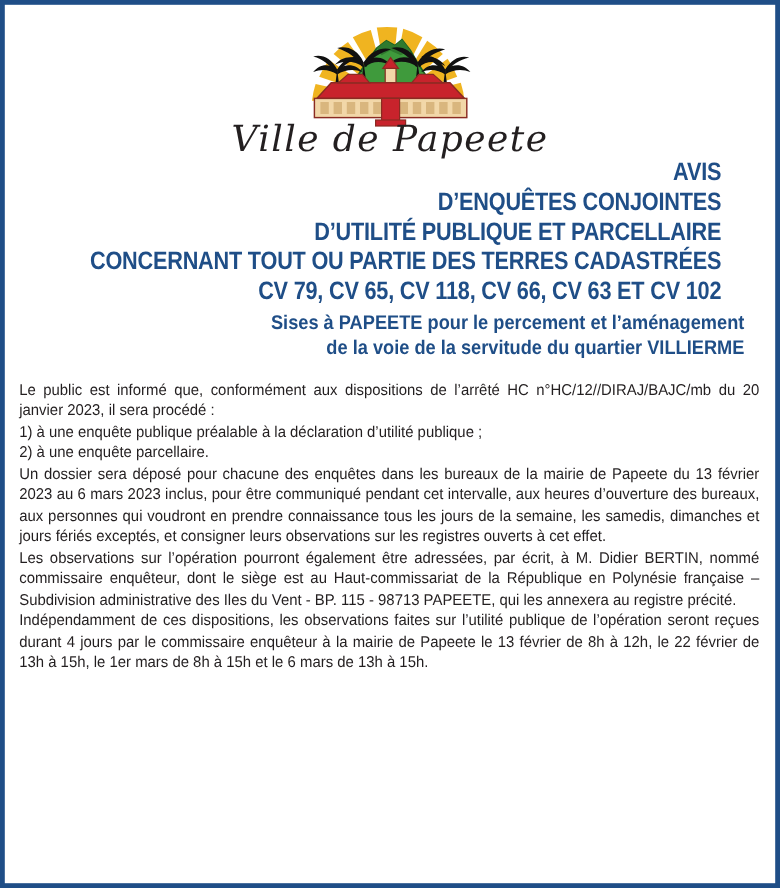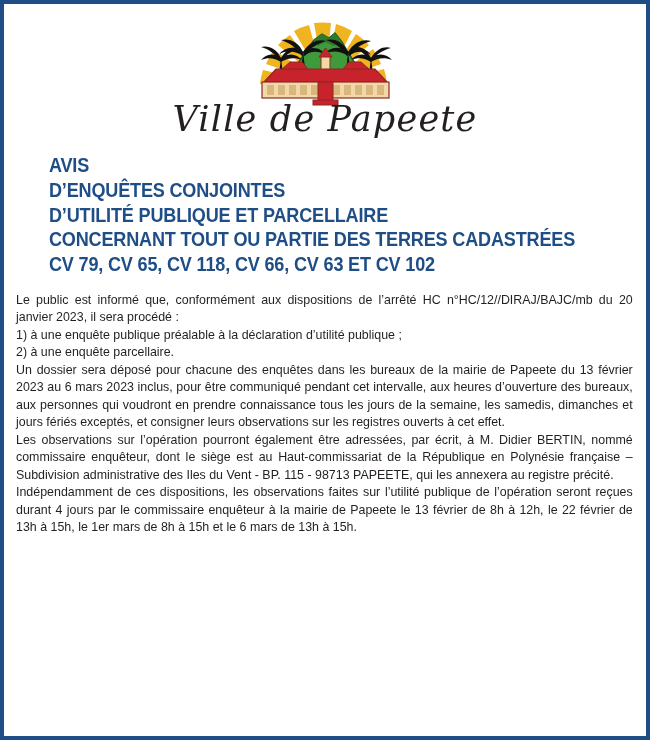--- a/index.html
+++ b/index.html
@@ -28,30 +28,29 @@
   }
   .crest {
     width: 190px;
     height: 94px;
     display: block;
   }
   .city-script {
     margin-top: -4px;
     font-family: "DejaVu Serif", serif;
     font-style: italic;
-    font-size: 35px;
+    font-size: 30px;
     letter-spacing: 1.2px;
     color: #231f20;
     line-height: 1;
   }
 
   
   .title-block {
-    margin-top: 16px;
-    text-align: left;
+    text-align: right;
     color: #1f4e87;
   }
   .title-line {
     font-weight: bold;
     line-height: 1.18;
     transform: scaleX(0.86);
     transform-origin: center;
     white-space: nowrap;
     letter-spacing: -0.2px;
   }
@@ -169,20 +168,24 @@
 
     <div class="city-script">Ville de Papeete</div>
   </div>
 
   <div class="title-block">
     <div class="title-line t1">AVIS</div>
     <div class="title-line t2">D’ENQUÊTES CONJOINTES</div>
     <div class="title-line t3">D’UTILITÉ PUBLIQUE ET PARCELLAIRE</div>
     <div class="title-line t4">CONCERNANT TOUT OU PARTIE DES TERRES CADASTRÉES</div>
     <div class="title-line t5">CV 79, CV 65, CV 118, CV 66, CV 63 ET CV 102</div>
+    <div class="sub-wrap">
+      <div class="subtitle-line">Sises à PAPEETE pour le percement et l’aménagement</div>
+      <div class="subtitle-line">de la voie de la servitude du quartier VILLIERME</div>
+    </div>
   </div>
 
   <div class="body-block">
     <p class="para">Le public est informé que, conformément aux dispositions de l’arrêté HC n°HC/12//DIRAJ/BAJC/mb du 20 janvier 2023, il sera procédé :</p>
     <p class="para para-last">1) à une enquête publique préalable à la déclaration d’utilité publique ;</p>
     <p class="para para-last">2) à une enquête parcellaire.</p>
     <p class="para">Un dossier sera déposé pour chacune des enquêtes dans les bureaux de la mairie de Papeete du 13 février 2023 au 6 mars 2023 inclus, pour être communiqué pendant cet intervalle, aux heures d’ouverture des bureaux, aux personnes qui voudront en prendre connaissance tous les jours de la semaine, les samedis, dimanches et jours fériés exceptés, et consigner leurs observations sur les registres ouverts à cet effet.</p>
     <p class="para">Les observations sur l’opération pourront également être adressées, par écrit, à M. Didier BERTIN, nommé commissaire enquêteur, dont le siège est au Haut-commissariat de la République en Polynésie française – Subdivision administrative des Iles du Vent - BP. 115 - 98713 PAPEETE, qui les annexera au registre précité.</p>
     <p class="para">Indépendamment de ces dispositions, les observations faites sur l’utilité publique de l’opération seront reçues durant 4 jours par le commissaire enquêteur à la mairie de Papeete le 13 février de 8h à 12h, le 22 février de 13h à 15h, le 1er mars de 8h à 15h et le 6 mars de 13h à 15h.</p>
   </div>

